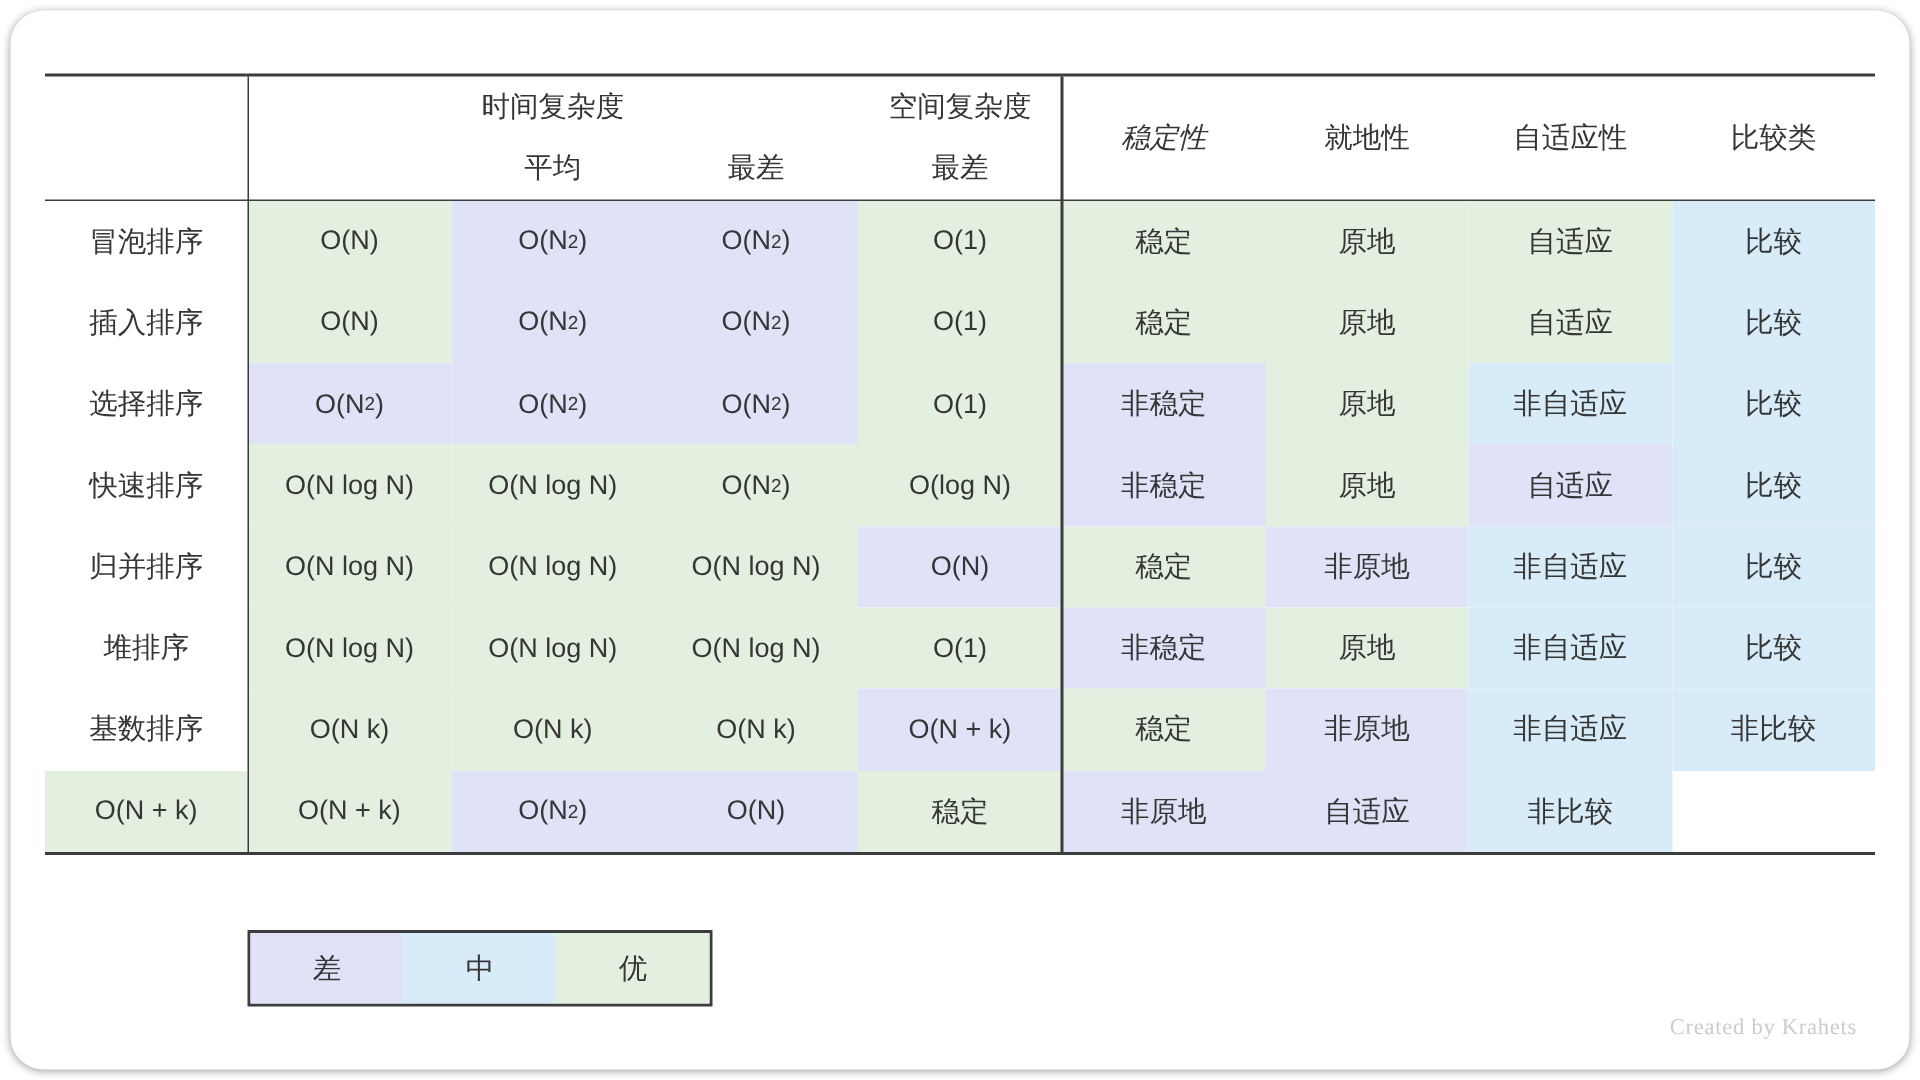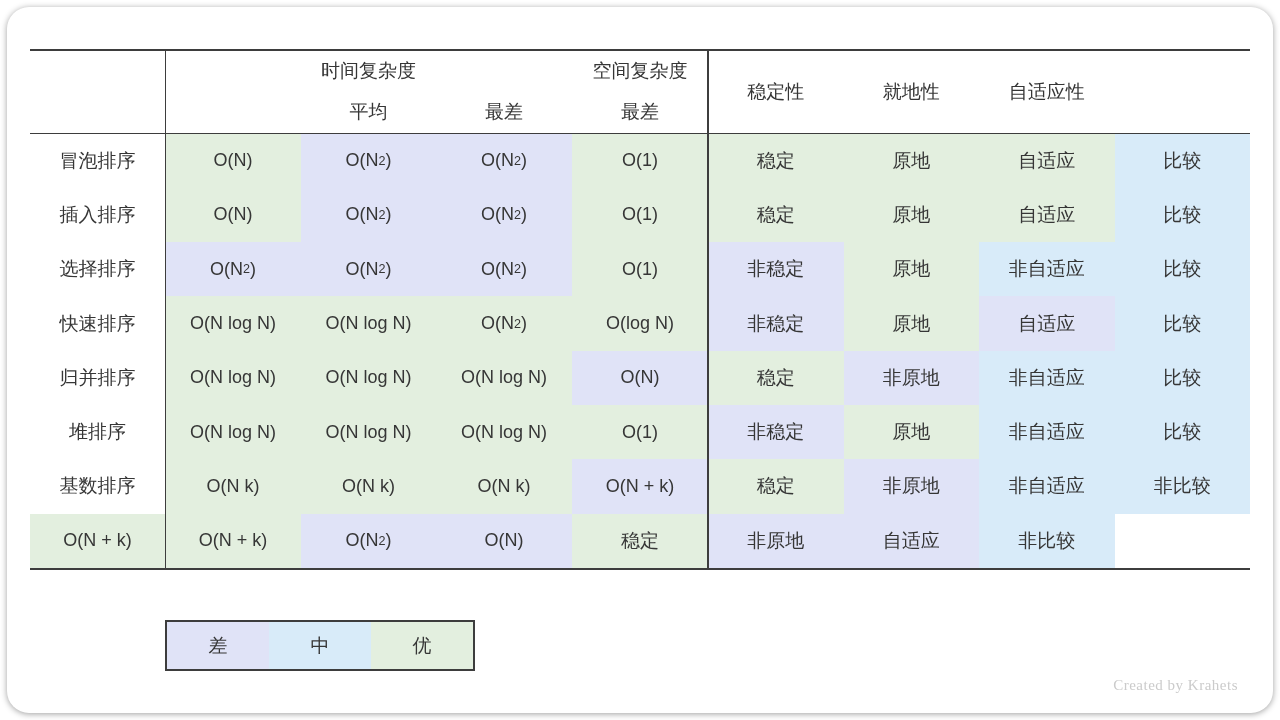--- a/index.html
+++ b/index.html
@@ -27,21 +27,21 @@
     height:81.5px;border-bottom:1.5px solid var(--line);
     grid-template-rows:40px 41.5px;
   }
   .th{display:flex;align-items:center;justify-content:center;font-size:19px;}
   .g-time{grid-column:2/5;grid-row:1;}
   .g-space{grid-column:5;grid-row:1;}
   .sub1{grid-column:2;grid-row:2;}
   .sub2{grid-column:3;grid-row:2;}
   .sub3{grid-column:4;grid-row:2;}
   .sub4{grid-column:5;grid-row:2;}
-  .p1{grid-column:6;grid-row:1/3;}
+  .p1{grid-column:6;grid-row:1/3;font-style:italic;}
   .p2{grid-column:7;grid-row:1/3;}
   .p3{grid-column:8;grid-row:1/3;}
   .p4{grid-column:9;grid-row:1/3;}
   .trow{height:54.3px;}
   .cell{
     display:flex;align-items:center;justify-content:center;
     font-size:18px;white-space:nowrap;
   }
   .cell.label{font-size:19px;}
   .cell.cjk{font-size:19px;}
@@ -74,20 +74,21 @@
   <div class="table">
     <div class="thead cols">
       <div class="th g-time">时间复杂度</div>
       <div class="th g-space">空间复杂度</div>
       <div class="th sub2">平均</div>
       <div class="th sub3">最差</div>
       <div class="th sub4">最差</div>
       <div class="th p1">稳定性</div>
       <div class="th p2">就地性</div>
       <div class="th p3">自适应性</div>
+      <div class="th p4">比较类</div>
     </div>
     <div id="tbody">
         <div class="trow cols">
           <div class="cell label">冒泡排序</div>
           <div class="cell grade-good">O(N)</div>
           <div class="cell grade-poor">O(N<sup>2</sup>)</div>
           <div class="cell grade-poor">O(N<sup>2</sup>)</div>
           <div class="cell grade-good">O(1)</div>
           <div class="cell grade-good cjk">稳定</div>
           <div class="cell grade-good cjk">原地</div>

